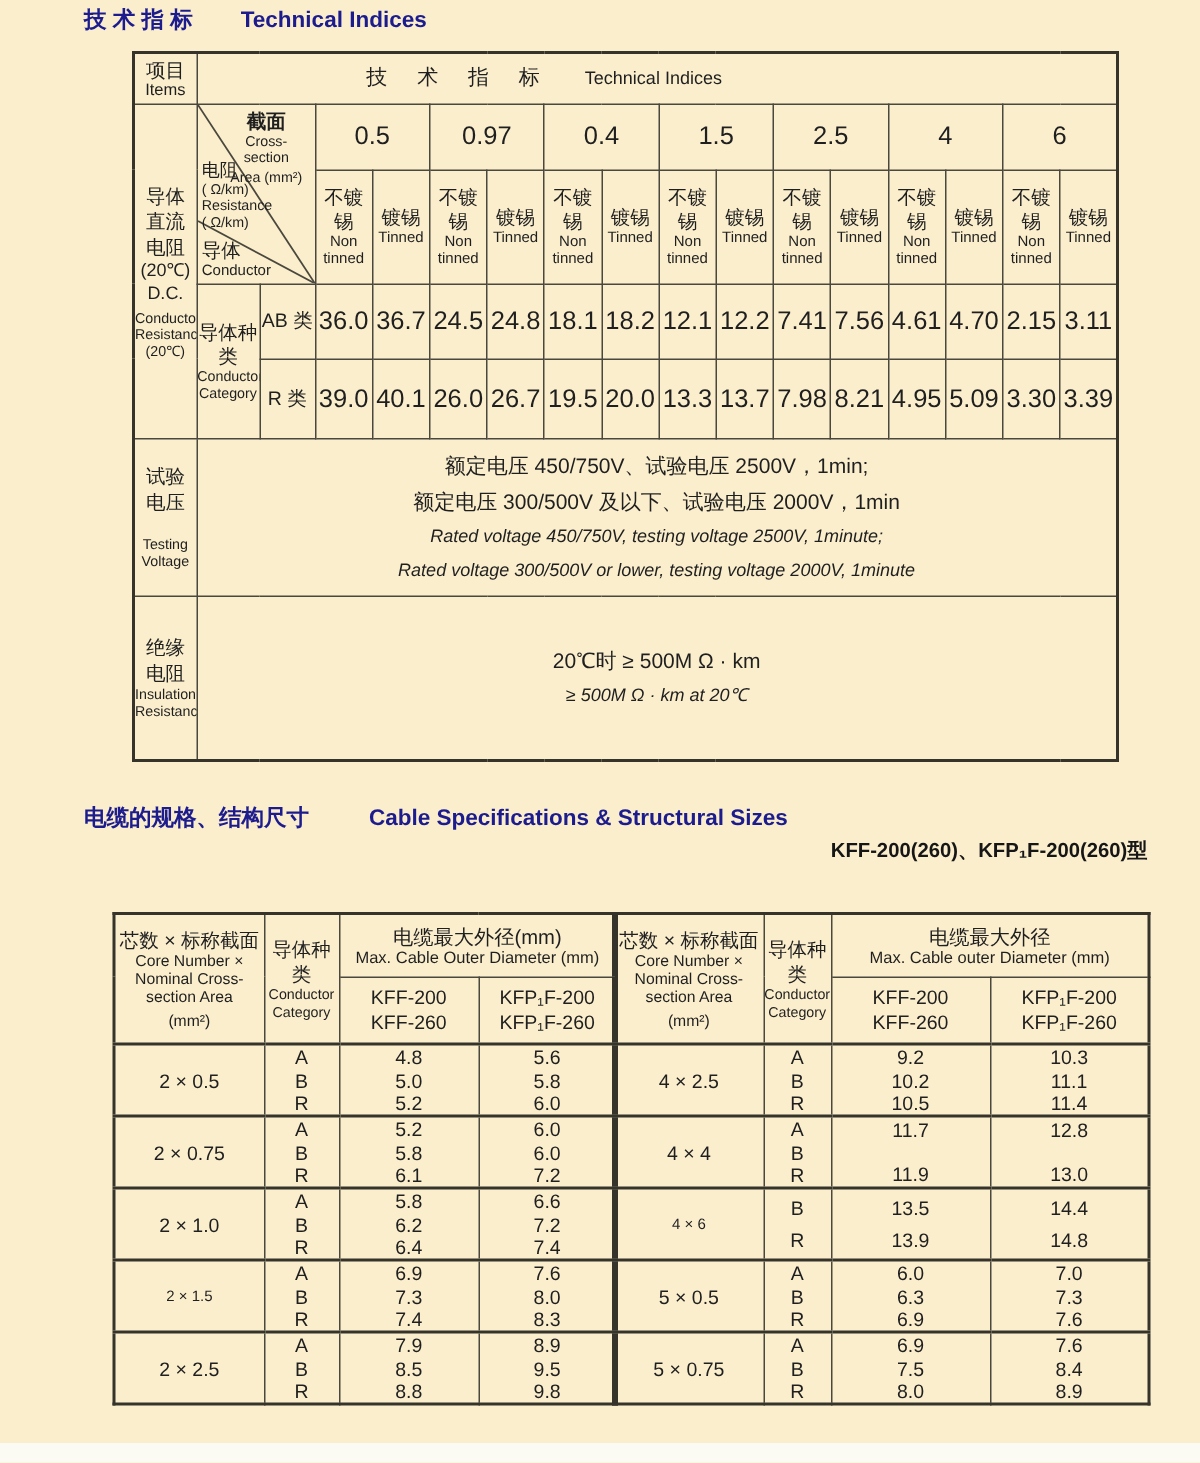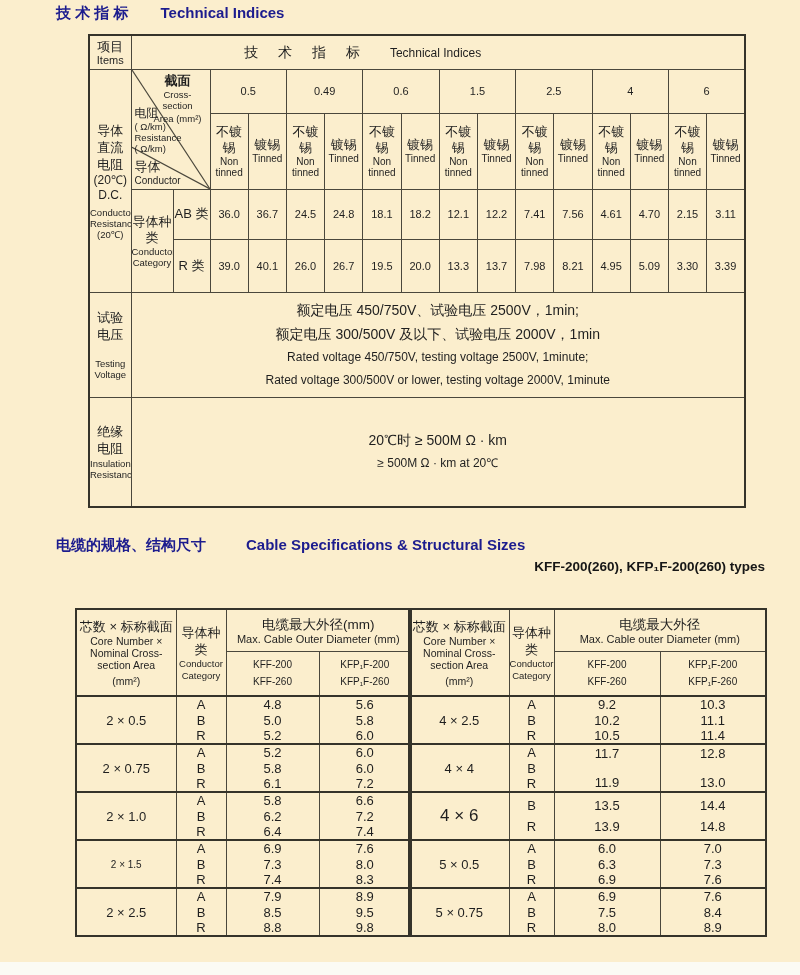--- a/index.html
+++ b/index.html
@@ -13,41 +13,41 @@
   .type-label{position:absolute;top:556px;left:0;width:765px;text-align:right;
     font-weight:bold;font-size:13.5px;line-height:21px;color:#161616;}
   table{border-collapse:collapse;table-layout:fixed;background:transparent;}
   td{border:1px solid #4a473c;text-align:center;vertical-align:middle;padding:0;overflow:hidden;}
   
   .t1{position:absolute;left:88px;top:34px;width:658px;border:2px solid #35332a;}
   .t1 .zh{font-size:13px;line-height:16px;}
   .t1 .zh-s{font-size:12px;line-height:15px;}
   .t1 .en{font-size:10px;line-height:11.5px;}
   .t1 .en-s{font-size:9.5px;line-height:11px;}
-  .t1 .val{font-size:11px;}
+  .t1 .val{font-size:17px;}
   .t1 .items-head{padding-right:150px;}
   .t1 .items-head .zh{font-size:14px;letter-spacing:8px;}
   .t1 .items-head .en{font-size:12px;display:inline;margin-left:22px;letter-spacing:0;}
   .diag{position:relative;}
   .diag svg{position:absolute;left:0;top:0;width:100%;height:100%;}
   .diag .top{position:absolute;top:3px;right:3px;width:58px;text-align:center;}
   .diag .top .zh{font-weight:bold;}
   .diag .mid{position:absolute;top:36px;left:3px;text-align:left;}
   .diag .bot{position:absolute;bottom:2px;left:3px;text-align:left;}
   .t1 .bigcell .zh{font-size:14px;line-height:24px;}
-  .t1 .bigcell .en{font-size:12px;line-height:23px;}
+  .t1 .bigcell .en{font-size:12px;line-height:23px;font-style:italic;}
   .t1 .lab .zh{line-height:17px;}
   
   .t2{position:absolute;top:608px;border:2px solid #35332a;}
   .t2a{left:75px;width:335px;}
   .t2b{left:408px;width:357px;}
   .t2 .zh{font-size:13px;line-height:17px;}
   .t2 .en{font-size:10.5px;line-height:12px;}
   .t2 .en-s{font-size:9.5px;line-height:11.5px;}
-  .t2 .sub{font-size:10px;line-height:17px;}
+  .t2 .sub{font-size:13px;line-height:17px;}
   .t2 tr.group td{border-top:2px solid #35332a;}
   .t2 tr.hdr2 td{border-top:1px solid #4a473c;}
   .stack{display:flex;flex-direction:column;justify-content:space-evenly;height:46px;font-size:13px;}
   .stack div{min-height:13px;}
   .bottom-strip{position:absolute;left:0;bottom:0;width:100%;height:13px;background:#fbfbf4;}
 </style>
 </head>
 <body>
 
 <div class="sec-title" style="left:56px;top:4px;">
@@ -110,22 +110,22 @@
         <div class="en-s">( Ω/km)</div>
         <div class="en-s">Resistance</div>
         <div class="en-s">( Ω/km)</div>
       </div>
       <div class="bot">
         <div class="zh">导体</div>
         <div class="en">Conductor</div>
       </div>
     </td>
     <td colspan="2" class="val">0.5</td>
-    <td colspan="2" class="val">0.49</td>
-    <td colspan="2" class="val">0.6</td>
+    <td colspan="2" class="val">0.97</td>
+    <td colspan="2" class="val">0.4</td>
     <td colspan="2" class="val">1.5</td>
     <td colspan="2" class="val">2.5</td>
     <td colspan="2" class="val">4</td>
     <td colspan="2" class="val">6</td>
   </tr>
   <tr style="height:76px">
     <td>
           <div class="zh">不镀锡</div>
           <div class="en">Non tinned</div>
         </td>
@@ -248,21 +248,21 @@
     </td>
   </tr>
 </tbody>
   </table>
 
 <div class="sec-title" style="left:56px;top:536px;">
   <span>电缆的规格、结构尺寸</span><span class="en" style="margin-left:40px">Cable Specifications &amp; Structural Sizes</span>
 </div>
 
 <div class="type-label">
-  <div>KFF-200(260), KFP₁F-200(260) types</div>
+  <div>KFF-200(260)、KFP₁F-200(260)型</div>
 </div>
 
 <table class="t2 t2a">
   <colgroup>
       <col style="width:100px">
       <col style="width:50px">
       <col style="width:93px">
       <col style="width:92px">
     </colgroup>
   <tbody>
@@ -497,21 +497,21 @@
         </td>
     <td>
           <div class="stack">
       <div>12.8</div>
       <div></div>
       <div>13.0</div>
           </div>
         </td>
   </tr>
   <tr class="group" style="height:48px">
-    <td style="font-size:17px">4 × 6</td>
+    <td style="font-size:10px">4 × 6</td>
     <td>
           <div class="stack">
       <div>B</div>
       <div>R</div>
           </div>
         </td>
     <td>
           <div class="stack">
       <div>13.5</div>
       <div>13.9</div>

